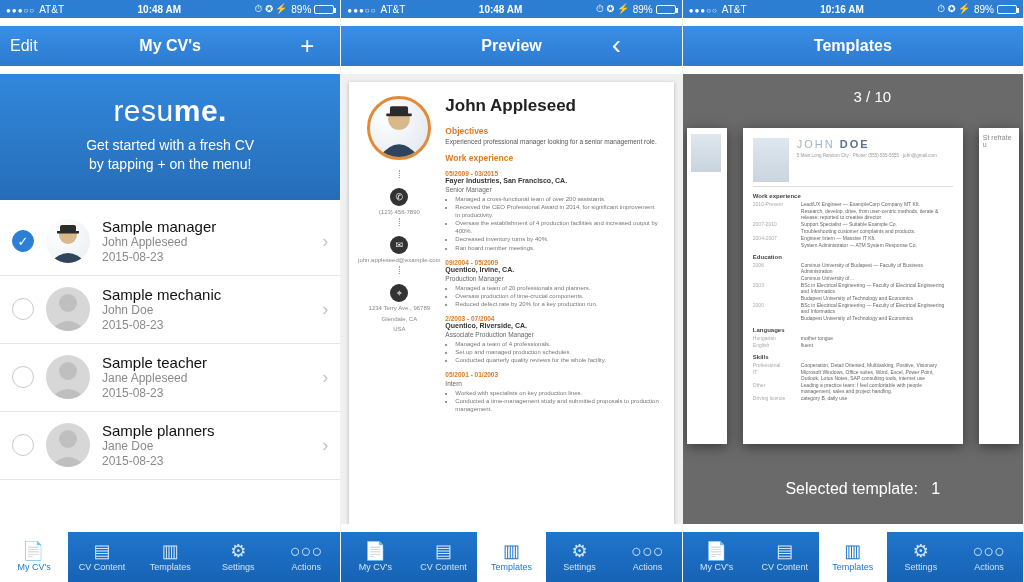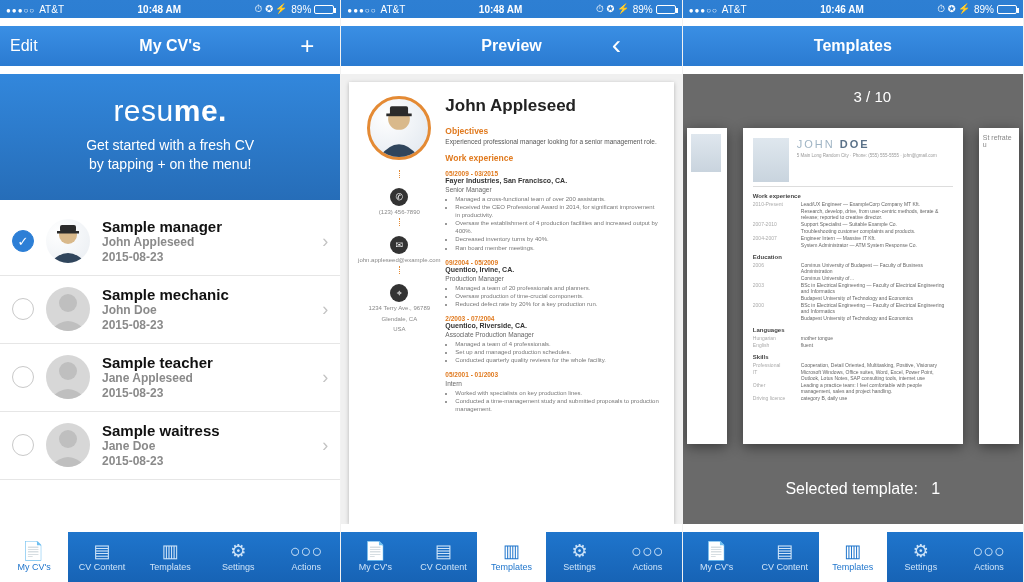--- a/index.html
+++ b/index.html
@@ -27,21 +27,21 @@
   .hero-sub{ font-size:14px; font-weight:300; margin-top:8px; line-height:1.35;}
   
   .list{ flex:1; background:#fff; overflow-y:auto;}
   .row{ display:flex; align-items:center; padding:10px 12px; border-bottom:1px solid #e6e6e6; gap:12px; position:relative;}
   .checkcircle{ width:22px; height:22px; border-radius:50%; border:1.5px solid #c9c9c9; flex:none;}
   .checkcircle.checked{ background:#2d7fd6; border-color:#2d7fd6; display:flex; align-items:center; justify-content:center; color:#fff; font-size:13px;}
   .checkcircle.checked::after{content:"✓";}
   .avatar{ width:44px; height:44px; border-radius:50%; background:#d7d7d7; flex:none; overflow:hidden; display:flex; align-items:flex-end; justify-content:center;}
   .avatar svg{ width:100%; height:100%;}
   .avatar.photo{ background:radial-gradient(circle at 30% 30%,#fff,#e9edf2);}
-  .row .text{ flex:1;font-weight:bold;}
+  .row .text{ flex:1;}
   .row .t1{ font-size:15px; color:#111;}
   .row .t2,.row .t3{ font-size:12px; color:#8a8a8a; line-height:1.25;}
   .chev{ color:#c3c3c3; font-size:18px;}
   
   .tabbar{ height:50px; background:linear-gradient(#1f75cc,#1763b5); display:flex;}
   .tab{ flex:1; color:#cfe4f8; font-size:9px; display:flex; flex-direction:column; align-items:center; justify-content:center; gap:2px;}
   .tab.active{ background:#fff; color:#1f75cc;}
   .tab .ti{ font-size:18px; line-height:1;}
   
   .preview-wrap{ flex:1; background:#f0f0f0; padding:8px 8px 0; overflow:hidden;}
@@ -153,21 +153,21 @@
       </div>
       <div class="row">
         <div class="checkcircle"></div>
         <div class="avatar">
           <svg viewBox="0 0 44 44">
             <circle cx="22" cy="16" r="9" fill="#bfbfbf"></circle>
             <path d="M4 44 Q22 24 40 44 Z" fill="#bfbfbf"></path>
           </svg>
         </div>
         <div class="text">
-          <div class="t1">Sample waitress</div>
+          <div class="t1">Sample planners</div>
           <div class="t2">Jane Doe</div>
           <div class="t3">2015-08-23</div>
         </div>
         <div class="chev">›</div>
       </div>
     </div>
   <div class="tabbar" id="tabs1">
       <div class="tab active">
         <div class="ti">📄</div>
         <div>My CV's</div>
@@ -291,21 +291,21 @@
         <div class="ti">○○○</div>
         <div>Actions</div>
       </div>
     </div>
 </div>
 
 <div class="phone">
   <div class="status">
     <span class="dots"></span>
     <span>AT&amp;T</span>
-    <span class="mid">10:46 AM</span>
+    <span class="mid">10:16 AM</span>
     <span class="right">
       <span>⏱ ✪ ⚡</span>
       <span>89%</span>
       <span class="bat"><span class="fill"></span></span>
     </span>
   </div>
   <div class="nav" style="position:relative;">
     <span class="left"></span>
     <span class="title">Templates</span>
     <span class="right"></span>

